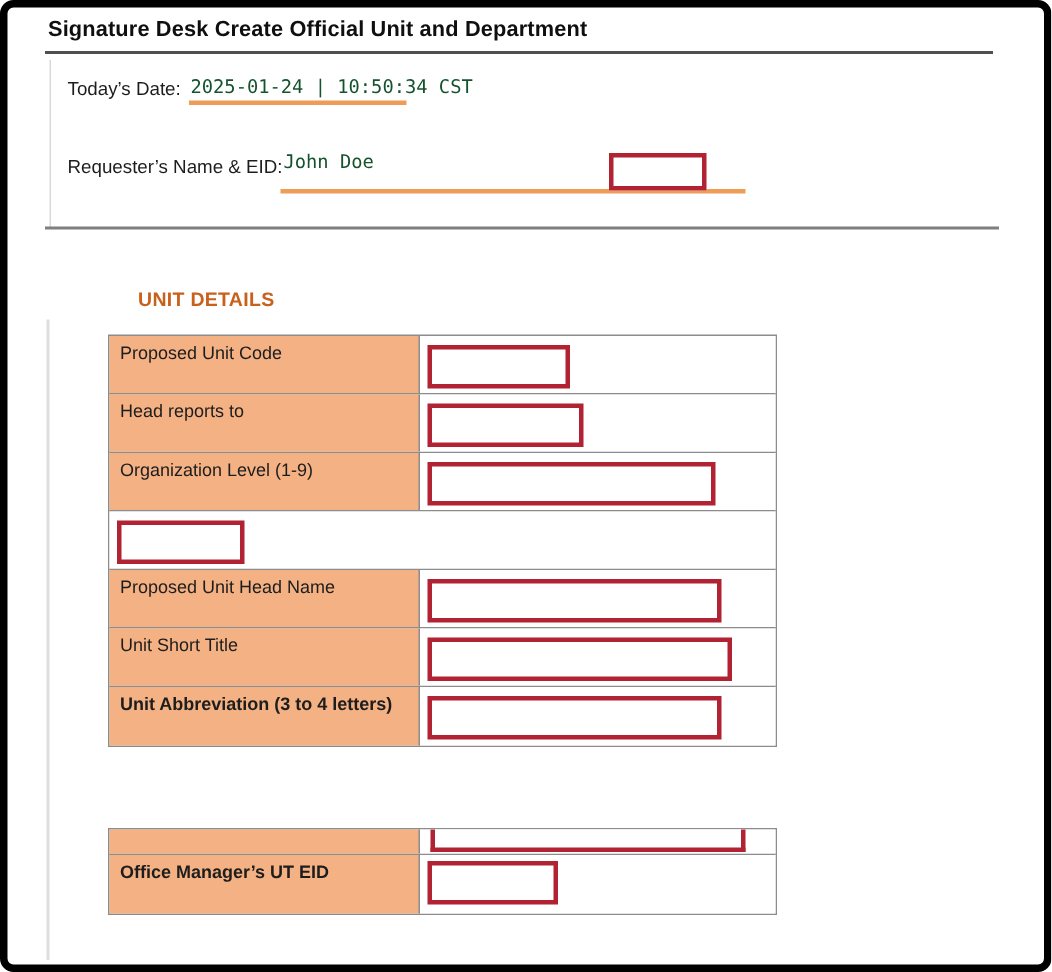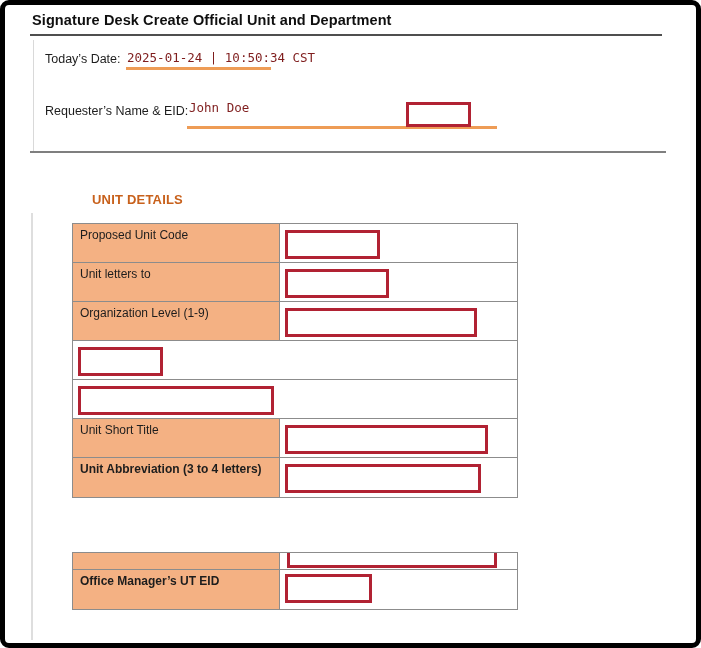--- a/index.html
+++ b/index.html
@@ -15,21 +15,21 @@
   .title {
     position:absolute; left:32px; top:12px; font-size:14.5px; font-weight:bold;
     color:#0f0f0f; white-space:nowrap; letter-spacing:0.1px;
   }
   .hr1 { position:absolute; left:30px; top:34px; width:632px; height:2px; background:#4f4f4f; }
   .hr2 { position:absolute; left:30px; top:151px; width:636px; height:2px; background:#7f7f7f; }
   .header-vline { position:absolute; left:33px; top:40px; width:1px; height:112px; background:#d9d9d9; }
   .outer-vline  { position:absolute; left:31px; top:213px; width:2px; height:427px; background:#dedede; }
 
   .lbl { position:absolute; font-size:12.5px; color:#1d1d1d; white-space:nowrap; }
-  .mono { font-family:"DejaVu Sans Mono","Liberation Mono",monospace; font-size:12.5px; color:#7f1d1d; white-space:pre; }
+  .mono { font-family:"DejaVu Sans Mono","Liberation Mono",monospace; font-size:12.5px; color:#14532d; white-space:pre; }
   .date-label { left:45px; top:52px; }
   .date-value { position:absolute; left:127px; top:50px; }
   .date-underline { position:absolute; left:126px; top:67px; width:145px; height:3px; background:#ee9c56; }
   .req-label { left:45px; top:104px; }
   .req-value { position:absolute; left:189px; top:100px; }
   .req-underline { position:absolute; left:187px; top:126px; width:310px; height:3px; background:#ee9c56; }
   .req-box {
     position:absolute; left:406px; top:102px; width:65px; height:25px;
     border:3px solid #b12233; background:#ffffff; z-index:5;
   }
@@ -89,37 +89,38 @@
   <div class="outer-vline"></div>
 
   <div class="dtable t-main">
     <div class="trow">
       <div class="cl">Proposed Unit Code</div>
       <div class="cv">
         <div class="rbox w95"></div>
       </div>
     </div>
     <div class="trow">
-      <div class="cl">Unit letters to</div>
+      <div class="cl">Head reports to</div>
       <div class="cv">
         <div class="rbox w104"></div>
       </div>
     </div>
     <div class="trow">
       <div class="cl">Organization Level (1-9)</div>
       <div class="cv">
         <div class="rbox w192"></div>
       </div>
     </div>
     <div class="trow">
       <div class="cv">
         <div class="rbox w85"></div>
       </div>
     </div>
     <div class="trow">
+      <div class="cl">Proposed Unit Head Name</div>
       <div class="cv">
         <div class="rbox w196"></div>
       </div>
     </div>
     <div class="trow">
       <div class="cl">Unit Short Title</div>
       <div class="cv">
         <div class="rbox w203"></div>
       </div>
     </div>

